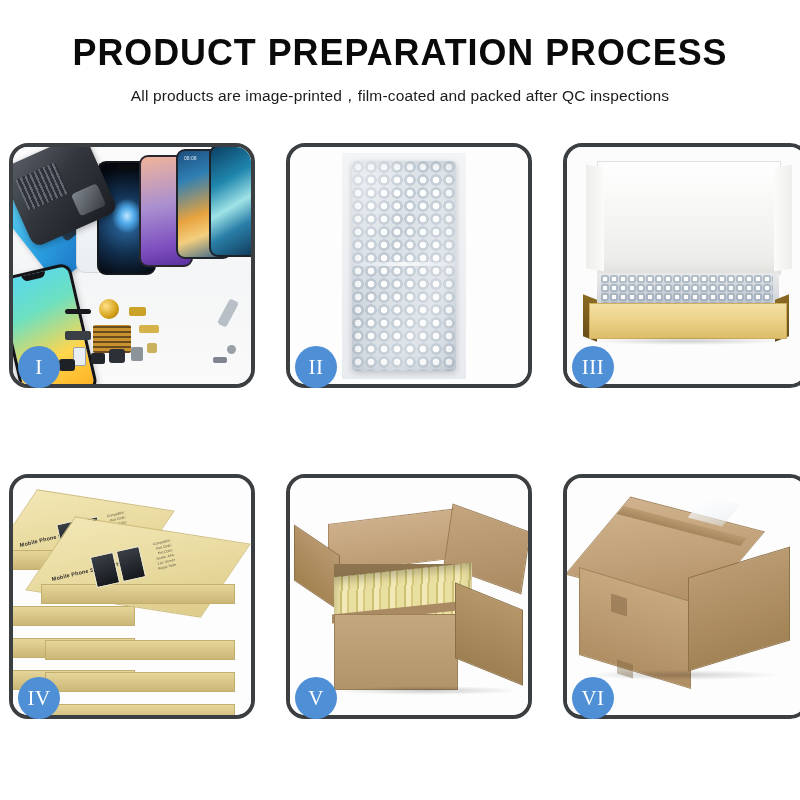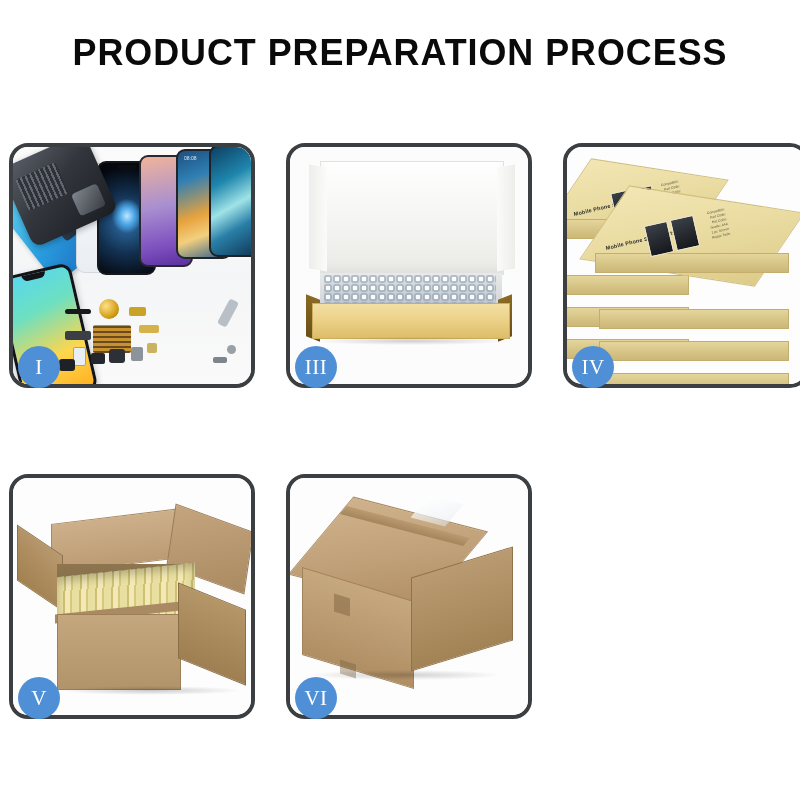--- a/index.html
+++ b/index.html
@@ -369,20 +369,21 @@
   .s-shadow{
     position:absolute; left:20px; top:192px; width:190px; height:10px;
     background: radial-gradient(ellipse at center, rgba(0,0,0,.18), rgba(0,0,0,0) 72%);
   }
 </style>
 </head>
 <body>
 
 <div class="header">
   <div class="title">PRODUCT PREPARATION PROCESS</div>
+  <div class="subtitle">All products are image-printed，film-coated and packed after QC inspections</div>
 </div>
 
 <div class="grid">
 
   <div class="panel">
     <div class="panel-inner p1">
       <div class="ph ph-a"></div>
       <div class="ph ph-b"></div>
       <div class="ph ph-c"></div>
       <div class="ph ph-d"></div>
@@ -404,20 +405,28 @@
       <div class="chip c10"></div>
       <div class="chip c11"></div>
       <div class="chip c12"></div>
       <div class="chip c13"></div>
       <div class="chip c14"></div>
       <div class="chip c15"></div>
     </div>
     <div class="badge">I</div>
   </div>
 
+  <div class="panel">
+    <div class="panel-inner p2">
+      <div class="bw-sheet"></div>
+      <div class="bw-pack"></div>
+      <div class="bw-gloss"></div>
+    </div>
+    <div class="badge">II</div>
+  </div>
 
   <div class="panel">
     <div class="panel-inner p3">
       <div class="b3-lid"></div>
       <div class="b3-inner"></div>
       <div class="b3-bubble"></div>
       <div class="b3-flapL"></div>
       <div class="b3-flapR"></div>
       <div class="b3-front"></div>
       <div class="b3-shadow"></div>

